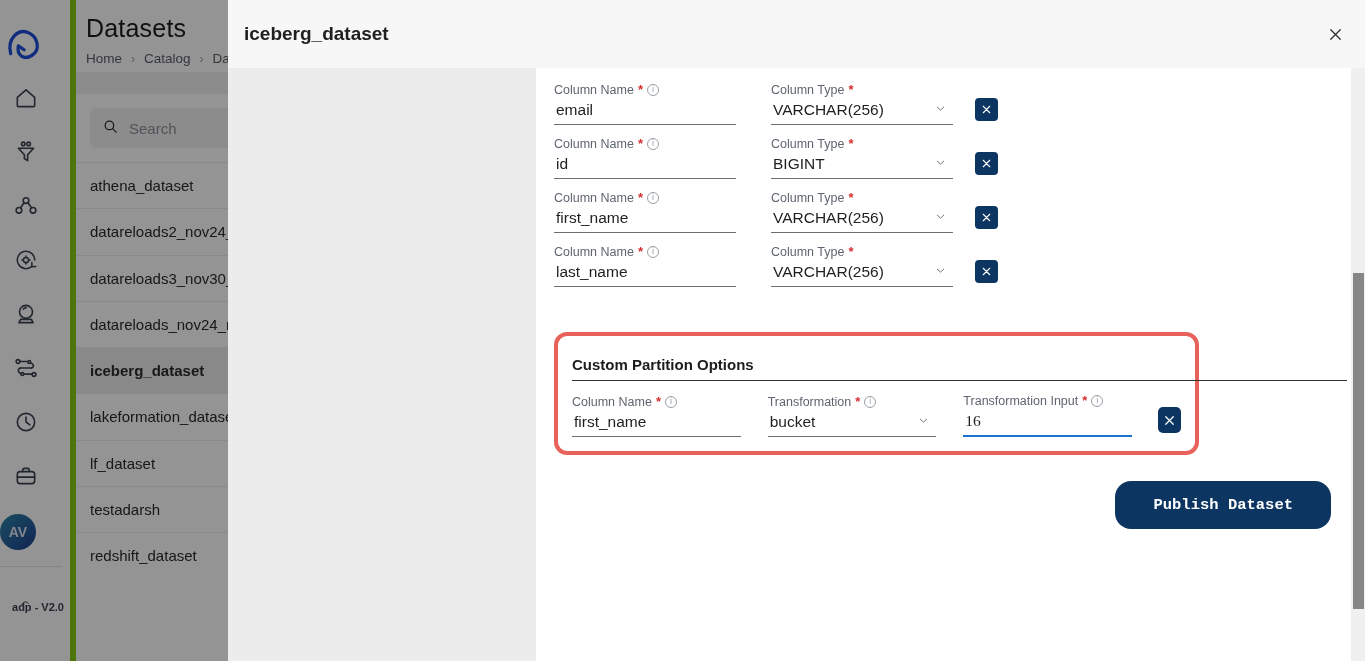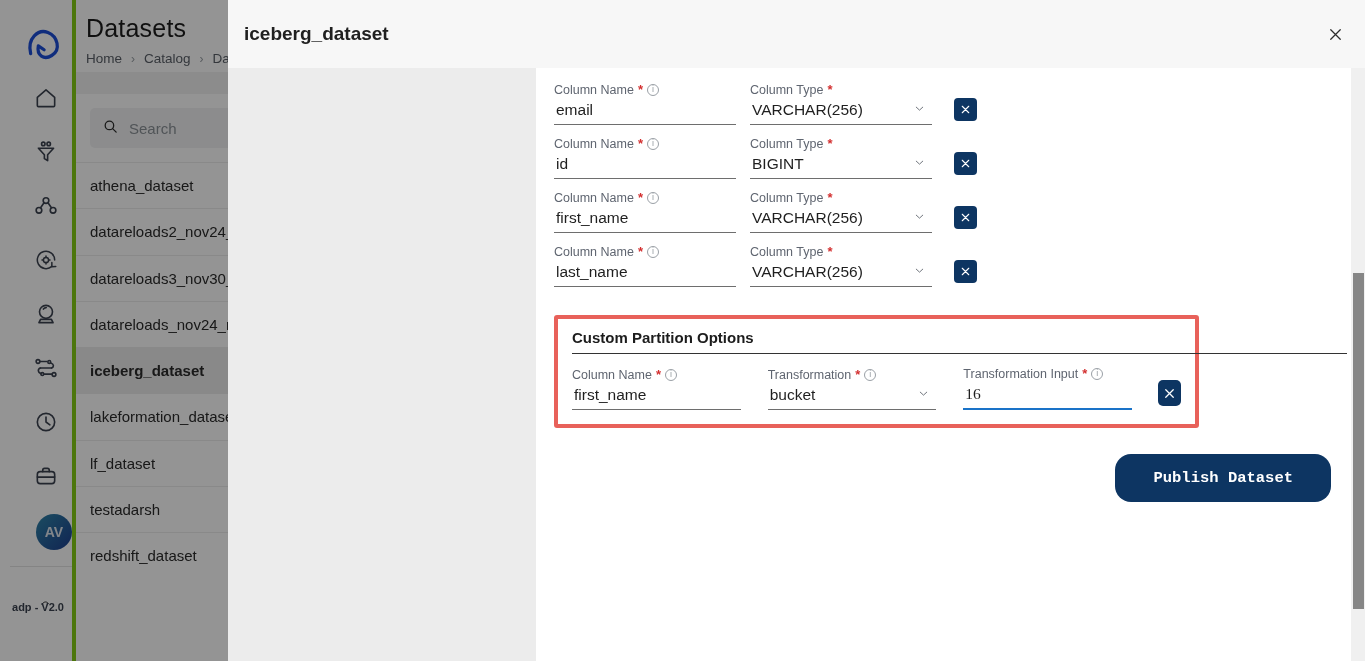--- a/index.html
+++ b/index.html
@@ -11,22 +11,22 @@
   }
 
   
   #app-background {
     position: absolute; inset: 0;
     background: #ffffff;
   }
   #rail {
     position: absolute; left: 0; top: 0; width: 76px; height: 661px;
     background: #ffffff;
-    border-right: 4px solid #84cc16;
-    display: flex; flex-direction: column; align-items: flex-end;
+    border-right: 6px solid #84cc16;
+    display: flex; flex-direction: column; align-items: flex-start;
   }
   #logo { margin-top: 18px; width: 52px; height: 52px; display:flex; align-items:center; justify-content:center; }
   .rail-ico {
     width: 52px; height: 48px; margin-top: 6px;
     display: flex; align-items: center; justify-content: center;
     color: #3c4350;
   }
   .rail-ico svg { width: 26px; height: 26px; }
   #avatar {
     width: 36px; height: 36px; border-radius: 50%;
@@ -125,36 +125,36 @@
     color: #6b7078; font-size: 12px;
   }
   .x-btn {
     width: 23px; height: 23px; border-radius: 4px; background: #0d3562;
     color: #ffffff; display: flex; align-items: center; justify-content: center;
     border: none; cursor: pointer; flex: 0 0 23px;
   }
   .x-btn svg { width: 13px; height: 13px; }
 
   .col-name-field { width: 182px; }
-  .col-type-field { width: 182px; margin-left: 14px; }
+  .col-type-field { width: 182px; margin-left: 35px; }
   .x-gap { margin-left: 22px; margin-bottom: 4px; }
 
   .btn-navy {
     background: #0d3562; color: #ffffff; border: none; border-radius: 4px;
     font-family: "Liberation Sans", sans-serif;
     font-weight: 700; cursor: pointer;
   }
   #add-column-btn { font-size: 14px; padding: 10px 15px; margin-top: 23px; }
 
   
   #partition-box {
-    margin-top: 28px;
+    margin-top: 45px;
     border: 4px solid #e8615a;
-    border-radius: 3px;
-    padding: 10px 14px 14px 14px;
+    border-radius: 13px;
+    padding: 20px 14px 14px 14px;
     background: #ffffff;
     width: 645px;
     position: relative;
   }
   #partition-title {
     font-size: 15px; font-weight: 700; color: #1c1c1c;
     padding-bottom: 7px;
   }
   #partition-underline {
     height: 1px; background: #333333; width: 775px; margin-bottom: 12px;

